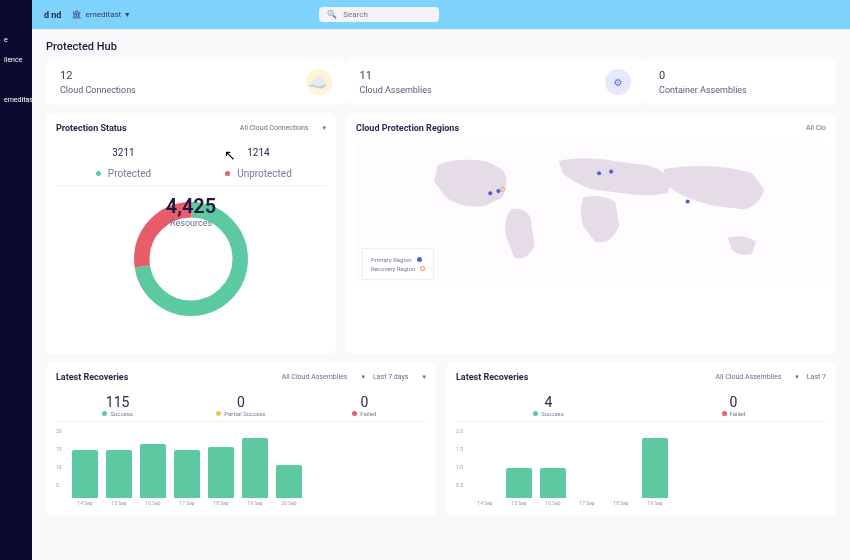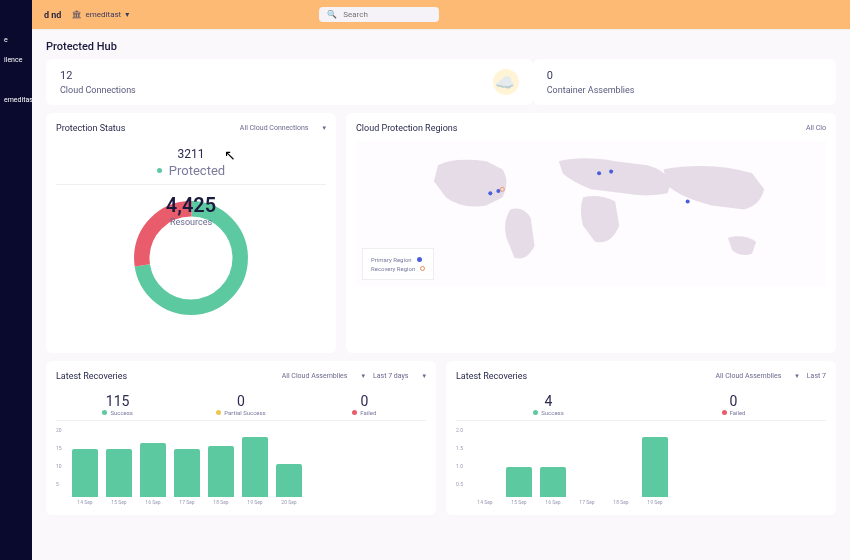--- a/index.html
+++ b/index.html
@@ -1,43 +1,43 @@
 <!DOCTYPE html>
 <html><head>
 <meta charset="utf-8">
 <style>
 *{margin:0;padding:0;box-sizing:border-box;font-family:-apple-system,BlinkMacSystemFont,'Segoe UI',Roboto,sans-serif}
 body{background:#0a0a2e;display:flex;width:850px;height:560px;overflow:hidden}
 .sidebar{width:32px;background:#0a0a2e;flex-shrink:0}
 .sidebar-item{color:#fff;font-size:7px;padding:6px 4px;cursor:pointer}
 .main{flex:1;background:#faf8fb;display:flex;flex-direction:column;overflow:hidden}
-.topbar{height:30px;background:#fdba74;display:flex;align-items:center;padding:0 12px;gap:10px;border-bottom:1px solid #eee}
+.topbar{height:30px;background:#7dd3fc;display:flex;align-items:center;padding:0 12px;gap:10px;border-bottom:1px solid #eee}
 .logo{font-size:9px;font-weight:600;color:#1a1a3e}
 .org-selector{display:flex;align-items:center;gap:4px;font-size:8px;color:#3a3a5e;cursor:pointer}
 .search-wrap{margin-left:180px;display:flex;align-items:center;gap:6px;background:#f5f3f7;border-radius:4px;padding:3px 8px;width:120px}
 .search-input{border:none;background:transparent;font-size:8px;outline:none;width:100%}
 .page-title{font-size:11px;font-weight:500;color:#1a1a3e;padding:10px 14px 6px}
 .cards-row{display:flex;padding:0 14px;margin-bottom:8px}
 .stat-card{flex:1;background:#fff;border-radius:6px;padding:10px 14px;display:flex;justify-content:space-between;align-items:center;position:relative}
 .stat-num{font-size:11px;color:#3a3a5e;margin-bottom:3px}
 .stat-label{font-size:9px;color:#5a5a7e}
 .stat-icon{width:26px;height:26px;border-radius:50%;display:flex;align-items:center;justify-content:center}
 .icon-cloud{background:#fff4d6}
 .icon-gear{background:#e6e9fb}
 .panels-row{display:flex;gap:10px;padding:0 14px;margin-bottom:8px}
 .panel{background:#fff;border-radius:6px;padding:10px}
 .panel-left{width:290px}
 .panel-right{flex:1}
 .panel-header{display:flex;justify-content:space-between;align-items:center;margin-bottom:8px}
-.panel-title{font-size:9px;font-weight:400;color:#2a2a4e}
+.panel-title{font-size:9px;font-weight:700;color:#2a2a4e}
 .filter-btn{font-size:7px;color:#6a6a8e;cursor:pointer;display:flex;align-items:center;gap:14px}
 .status-legend{display:flex;border-bottom:1px solid #eee;margin-bottom:8px}
 .status-item{flex:1;text-align:center;padding:6px 0}
-.status-val{font-size:12px;color:#2a2a4e;margin-bottom:2px}
-.status-lbl{font-size:13px;color:#7a7a9e;display:flex;align-items:center;justify-content:center;gap:7px}
+.status-val{font-size:10px;color:#2a2a4e;margin-bottom:10px}
+.status-lbl{font-size:10px;color:#7a7a9e;display:flex;align-items:center;justify-content:center;gap:7px}
 .dot{width:5px;height:5px;border-radius:50%;display:inline-block}
 .dot-green{background:#5cc9a0}
 .dot-red{background:#e85c6b}
 .dot-yellow{background:#f0c454}
 .dot-blue{background:#4a5fd8}
 .dot-orange{border:1px solid #f08a54;background:transparent;width:5px;height:5px}
 .donut-wrap{display:flex;justify-content:center;align-items:flex-start;position:relative;height:150px}
 .donut{width:130px;height:130px}
 .donut-center{position:absolute;text-align:center}
 .donut-num{font-size:20px;font-weight:600;color:#1a1a3e}
@@ -92,20 +92,27 @@
 
   <div class="cards-row">
     <div class="stat-card">
       <div>
         <div class="stat-num">12</div>
         <div class="stat-label">Cloud Connections</div>
       </div>
       <div class="stat-icon icon-cloud">☁️</div>
       <div class="cursor">↖</div>
     </div>
+    <div class="stat-card">
+      <div>
+        <div class="stat-num">11</div>
+        <div class="stat-label">Cloud Assemblies</div>
+      </div>
+      <div class="stat-icon icon-gear" style="font-size:10px;color:#5a6bd8">⚙</div>
+    </div>
     <div class="stat-card cont-card">
       <div>
         <div class="stat-num">0</div>
         <div class="stat-label">Container Assemblies</div>
       </div>
     </div>
   </div>
 
   <div class="panels-row">
     <div class="panel panel-left">
@@ -115,20 +122,27 @@
             <span>All Cloud Connections</span>
             <span>▾</span>
           </div>
       </div>
       <div class="status-legend">
         <div class="status-item">
           <div class="status-val">3211</div>
           <div class="status-lbl">
               <span class="dot dot-green"></span>
               <span>Protected</span>
+            </div>
+        </div>
+        <div class="status-item">
+          <div class="status-val">1214</div>
+          <div class="status-lbl">
+              <span class="dot dot-red"></span>
+              <span>Unprotected</span>
             </div>
         </div>
       </div>
       <div class="donut-wrap">
         <svg class="donut" viewBox="0 0 42 42">
           <circle cx="21" cy="21" r="15.9" fill="transparent" stroke="#5cc9a0" stroke-width="5" stroke-dasharray="72.5 27.5" stroke-dashoffset="25"></circle>
           <circle cx="21" cy="21" r="15.9" fill="transparent" stroke="#e85c6b" stroke-width="5" stroke-dasharray="27.5 72.5" stroke-dashoffset="52.5"></circle>
         </svg>
         <div class="donut-center">
           <div class="donut-num">4,425</div>

